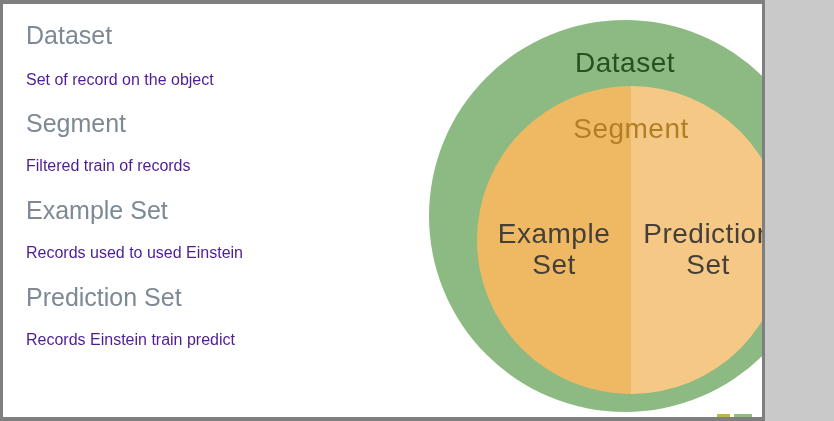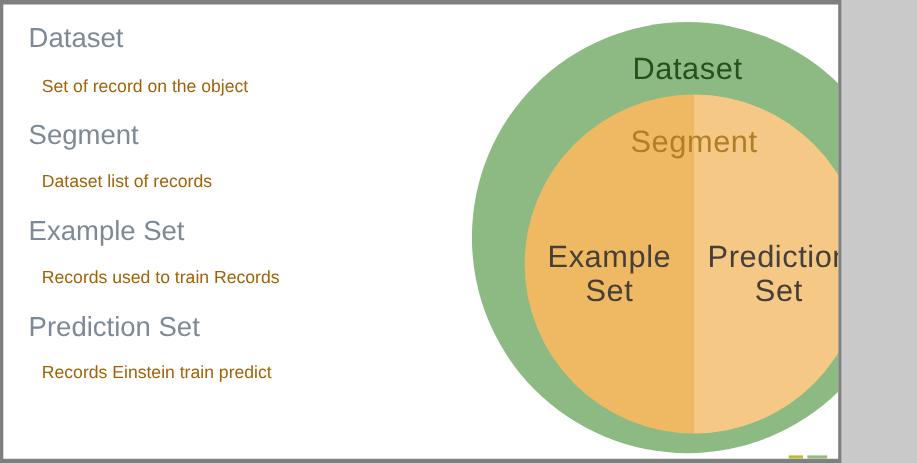--- a/index.html
+++ b/index.html
@@ -32,23 +32,22 @@
     font-size: 25px;
     line-height: 1.1;
     color: #7d8995;
     white-space: nowrap;
   }
   .term-desc {
     position: absolute;
     left: 0;
     font-size: 16px;
     line-height: 1.2;
-    color: #a16207;
+    color: #4c1d95;
     white-space: nowrap;
-    margin-left: 12px;
   }
   .h-0 { top: 18px; }
   .d-0 { top: 66px; }
   .h-1 { top: 106px; }
   .d-1 { top: 152px; }
   .h-2 { top: 193px; }
   .d-2 { top: 239px; }
   .h-3 { top: 280px; }
   .d-3 { top: 326px; }
 
@@ -121,24 +120,24 @@
 </head>
 <body>
 
 <div class="screen">
 
   <div class="defs">
     <div class="term-heading h-0">Dataset</div>
     <div class="term-desc d-0">Set of record on the object</div>
 
     <div class="term-heading h-1">Segment</div>
-    <div class="term-desc d-1">Dataset list of records</div>
+    <div class="term-desc d-1">Filtered train of records</div>
 
     <div class="term-heading h-2">Example Set</div>
-    <div class="term-desc d-2">Records used to train Records</div>
+    <div class="term-desc d-2">Records used to used Einstein</div>
 
     <div class="term-heading h-3">Prediction Set</div>
     <div class="term-desc d-3">Records Einstein train predict</div>
   </div>
 
   <div class="diagram">
     <div class="outer-circle"></div>
     <div class="inner-circle"></div>
 
     <div class="circle-label lbl-dataset">Dataset</div>

